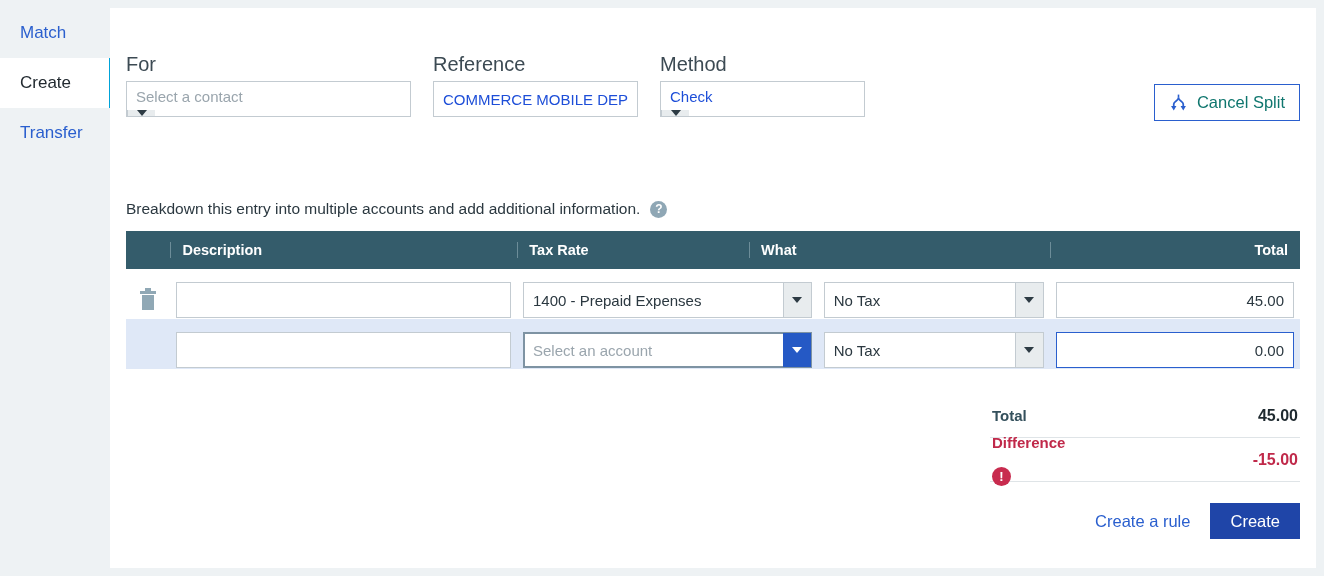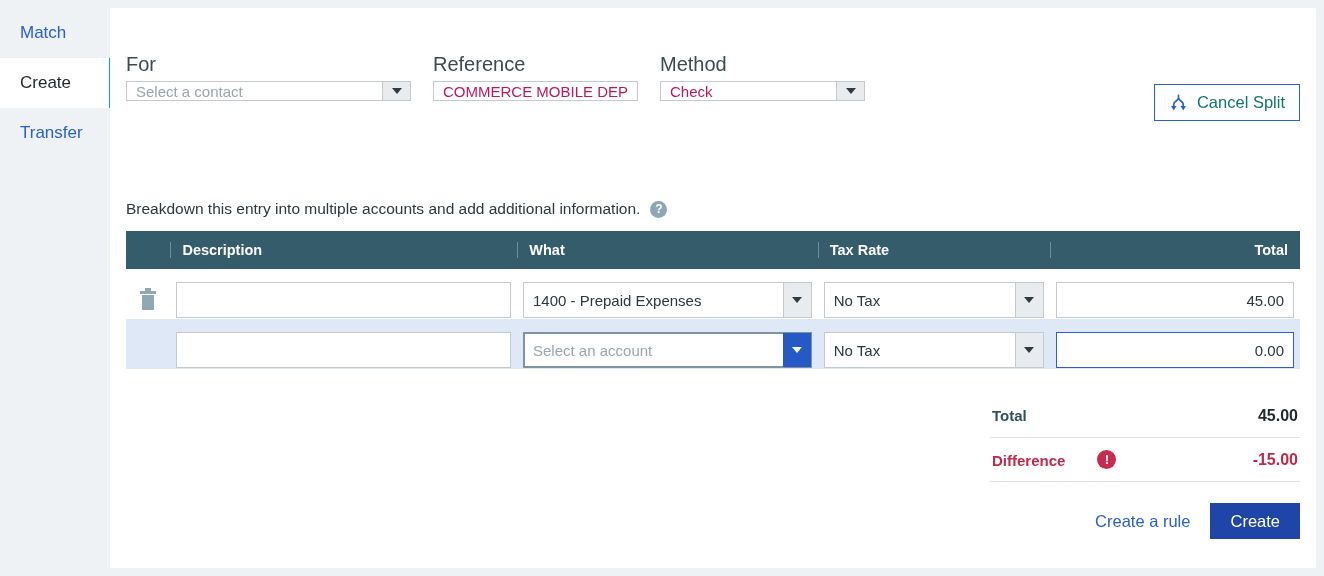--- a/index.html
+++ b/index.html
@@ -67,31 +67,32 @@
   }
   .field { display: flex; flex-direction: column; }
   .field-label {
     font-size: 20px;
     color: #3c4a53;
     margin-bottom: 7px;
     line-height: 1;
   }
   .control {
     display: flex;
-    height: 20px;
+    height: 36px;
     border: 1px solid #c3cbd1;
     background: #fff;
+    flex-direction: column;
   }
   .control .txt {
     flex: 1;
     display: flex;
     align-items: center;
     padding: 0 9px;
     font-size: 15px;
-    color: #be185d;
+    color: #1d4ed8;
     white-space: nowrap;
     overflow: hidden;
   }
   .control .txt.placeholder { color: #9aa5ad; }
   .ddbtn {
     width: 28px;
     border-left: 1px solid #c3cbd1;
     background: #e8ecee;
     display: flex;
     align-items: center;
@@ -256,21 +257,21 @@
     justify-content: space-between;
     align-items: center;
     height: 44px;
     border-bottom: 1px solid #dfe4e7;
     padding: 0 2px;
   }
   .lbl-total { font-weight: bold; color: #34505c; }
   .val-total { font-weight: bold; color: #1f2a30; font-size: 16px; }
   .lbl-diff { font-weight: bold; color: #c0294a; }
   .val-diff { font-weight: bold; color: #c0294a; font-size: 16px; }
-  .diff-left { display: flex; align-items: flex-end; gap: 32px; }
+  .diff-left { display: flex; align-items: flex-start; gap: 16px; flex-direction: column; }
   .err-icon {
     width: 19px; height: 19px;
     border-radius: 50%;
     background: #c82b4e;
     color: #fff;
     font-size: 13px;
     font-weight: bold;
     display: flex;
     align-items: center;
     justify-content: center;
@@ -367,22 +368,22 @@
     <div class="breakdown">
       <span>Breakdown this entry into multiple accounts and add additional information.</span>
       <span class="help-icon">?</span>
     </div>
 
     <div class="table">
 
       <div class="thead">
         <div class="cell c-del"></div>
         <div class="cell c-desc">Description</div>
+        <div class="cell c-tax">Tax Rate</div>
         <div class="cell c-what">What</div>
-        <div class="cell c-tax">Tax Rate</div>
         <div class="cell c-total">Total</div>
       </div>
 
       <div class="trow">
         <div class="cell c-del">
           <div class="trash">
             <span class="handle"></span>
             <span class="lid"></span>
             <span class="body"></span>
           </div>

